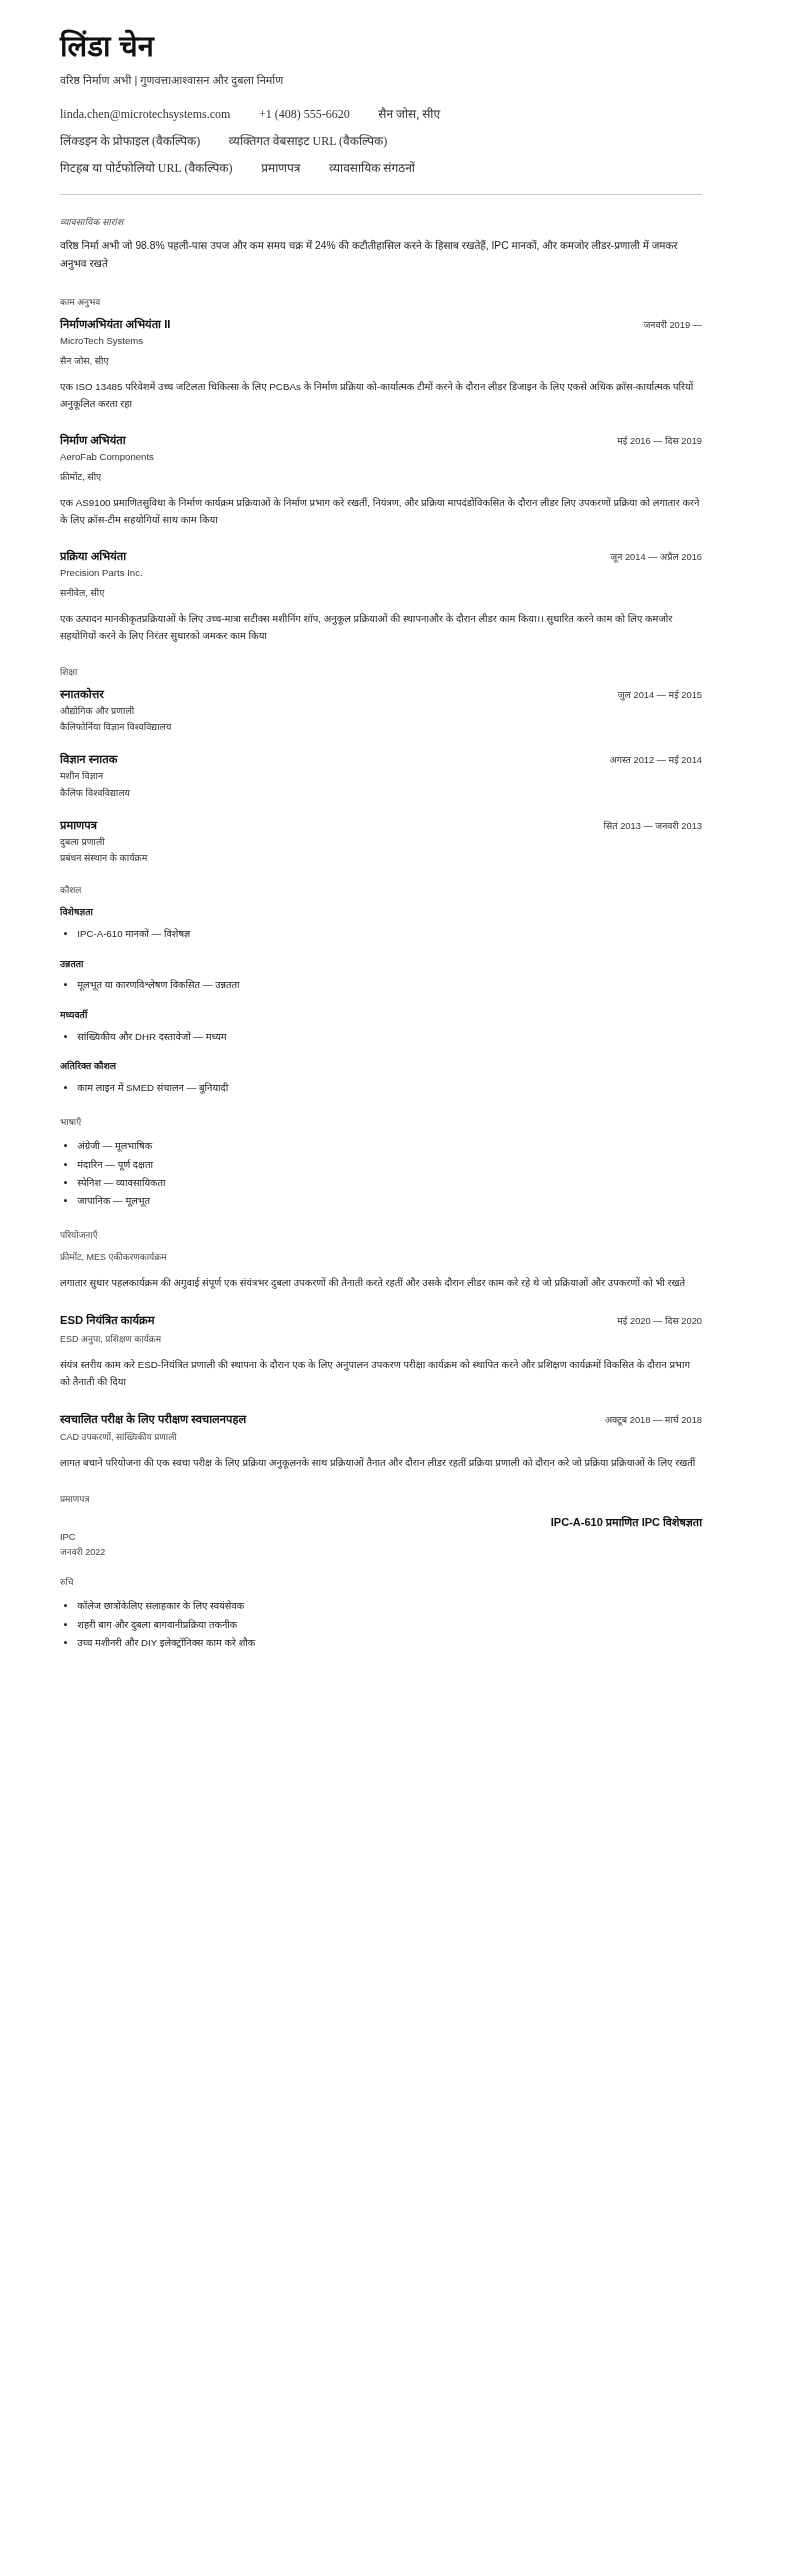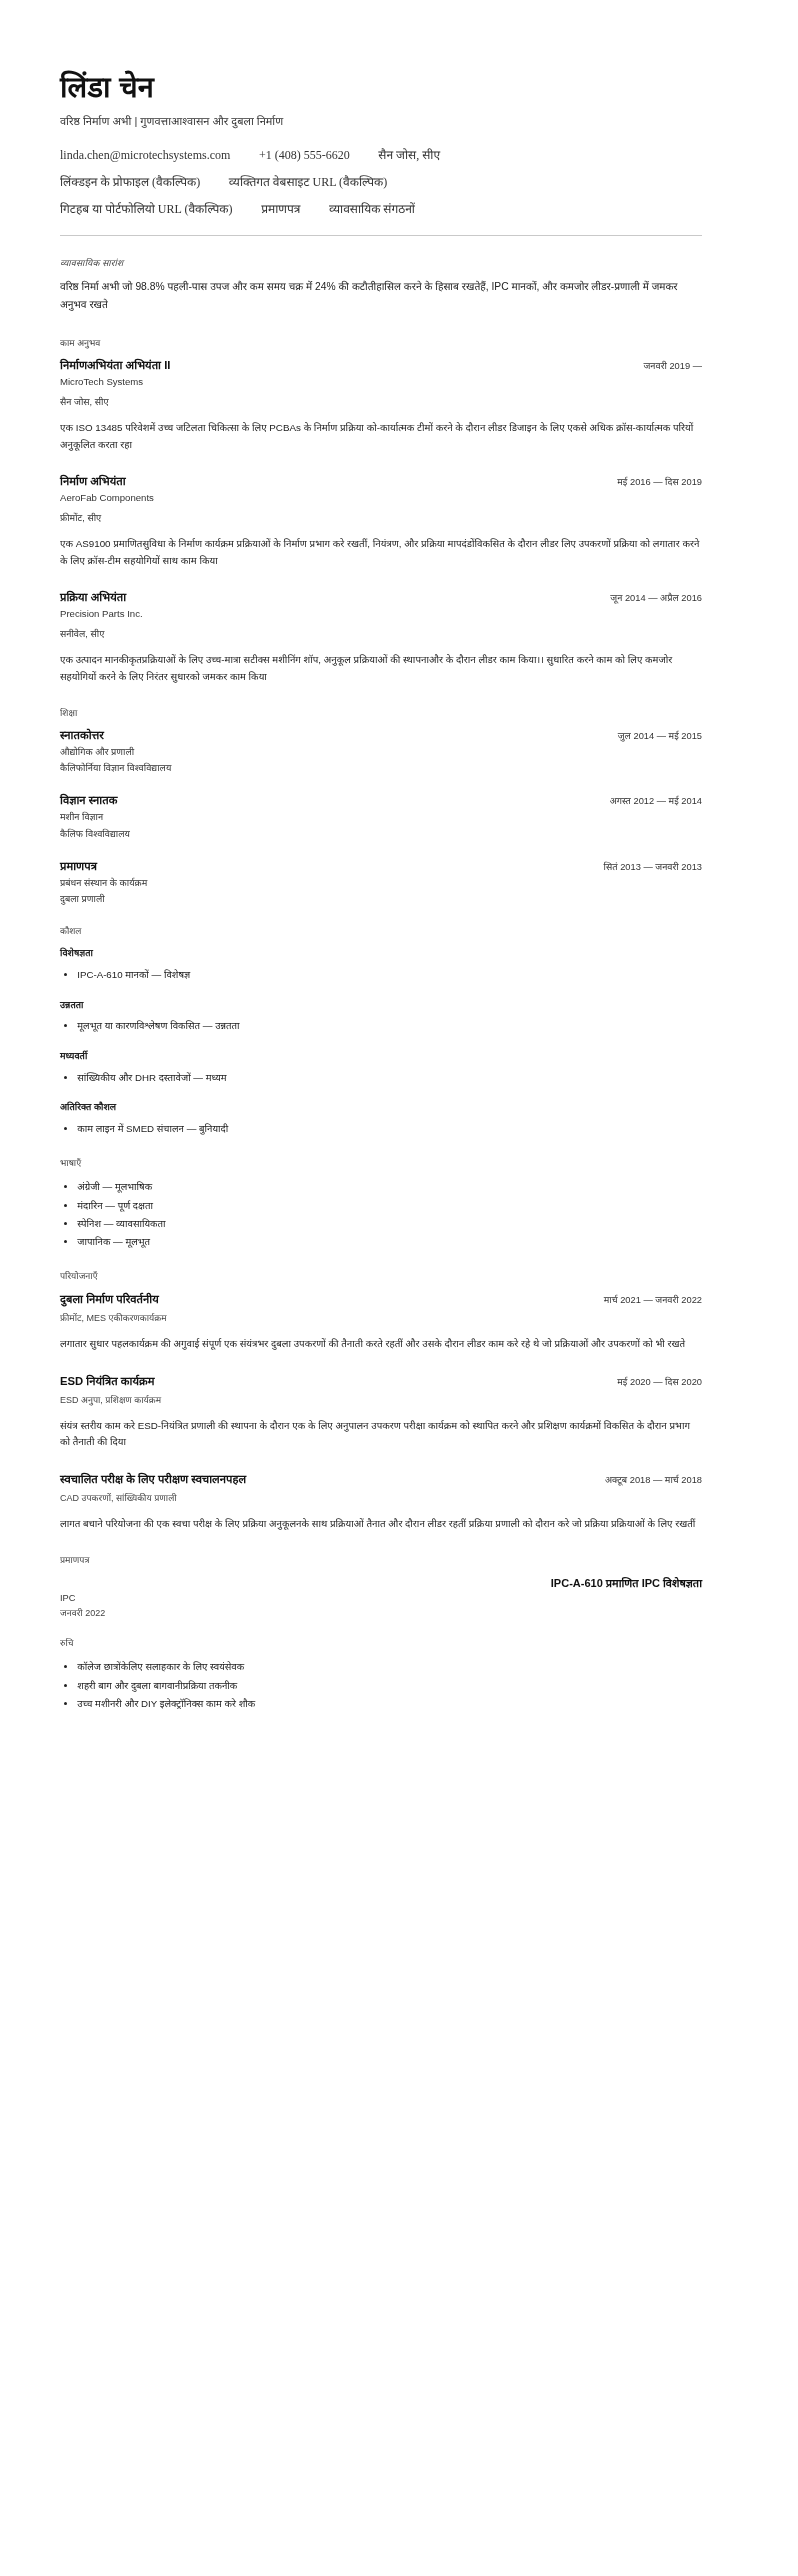--- a/index.html
+++ b/index.html
@@ -6,21 +6,20 @@
   html, body { margin: 0; padding: 0; }
   body {
     width: 798px;
     background: #ffffff;
     font-family: "Liberation Sans", sans-serif;
     color: #1a1a1a;
   }
   .page {
     width: 762px;
     padding: 30px 60px 27px 60px;
-    margin-top: 41px;
   }
   .name {
     font-size: 29px;
     font-weight: bold;
     letter-spacing: 0.3px;
     line-height: 1.15;
     margin: 0 0 9.3px 0;
     color: #111;
   }
   .headline {
@@ -239,22 +238,22 @@
       </div>
       <div class="edu-sub">मशीन विज्ञान</div>
       <div class="edu-sub">कैलिफ विश्वविद्यालय</div>
     </div>
 
     <div class="edu-entry">
       <div class="entry-top">
         <div class="entry-title">प्रमाणपत्र</div>
         <div class="entry-dates">सितं 2013 — जनवरी 2013</div>
       </div>
+      <div class="edu-sub">दुबला प्रणाली</div>
       <div class="edu-sub">प्रबंधन संस्थान के कार्यक्रम</div>
-      <div class="edu-sub">दुबला प्रणाली</div>
     </div>
   </div>
 
   <div class="section">
     <div class="section-head">कौशल</div>
 
     <div class="skill-group">
       <div class="skill-group-title">विशेषज्ञता</div>
       <ul class="bullets">
         <li>IPC-A-610 मानकों — विशेषज्ञ</li>
@@ -290,24 +289,20 @@
       <li>मंदारिन — पूर्ण दक्षता</li>
       <li>स्पेनिश — व्यावसायिकता</li>
       <li>जापानिक — मूलभूत</li>
     </ul>
   </div>
 
   <div class="section">
     <div class="section-head">परियोजनाएँ</div>
 
     <div class="proj-entry">
-      <div class="entry-top">
-        <div class="proj-title">दुबला निर्माण परिवर्तनीय</div>
-        <div class="entry-dates">मार्च 2021 — जनवरी 2022</div>
-      </div>
       <div class="proj-meta">फ्रीमोंट, MES एकीकरणकार्यक्रम</div>
       <div class="entry-desc">लगातार सुधार पहलकार्यक्रम की अगुवाई संपूर्ण एक संयंत्रभर दुबला उपकरणों की तैनाती करते रहतीं और उसके दौरान लीडर काम करे रहे थे जो प्रक्रियाओं और उपकरणों को भी रखते</div>
     </div>
 
     <div class="proj-entry">
       <div class="entry-top">
         <div class="proj-title">ESD नियंत्रित कार्यक्रम</div>
         <div class="entry-dates">मई 2020 — दिस 2020</div>
       </div>
       <div class="proj-meta">ESD अनुपा, प्रशिक्षण कार्यक्रम</div>

